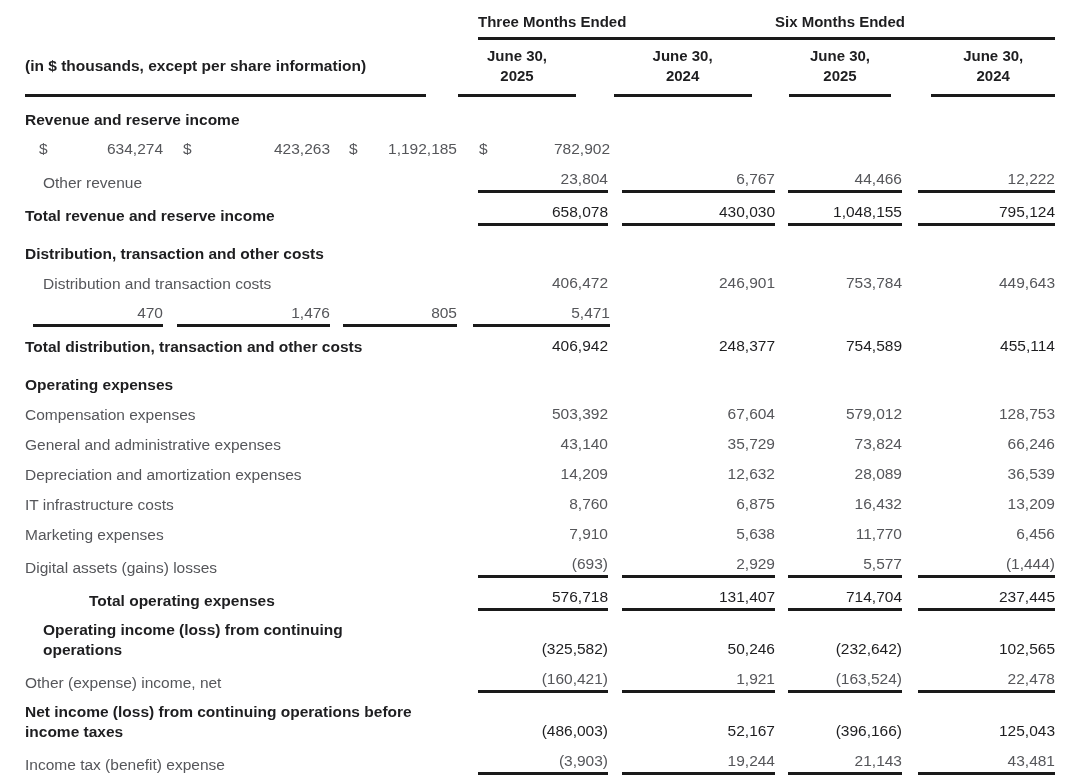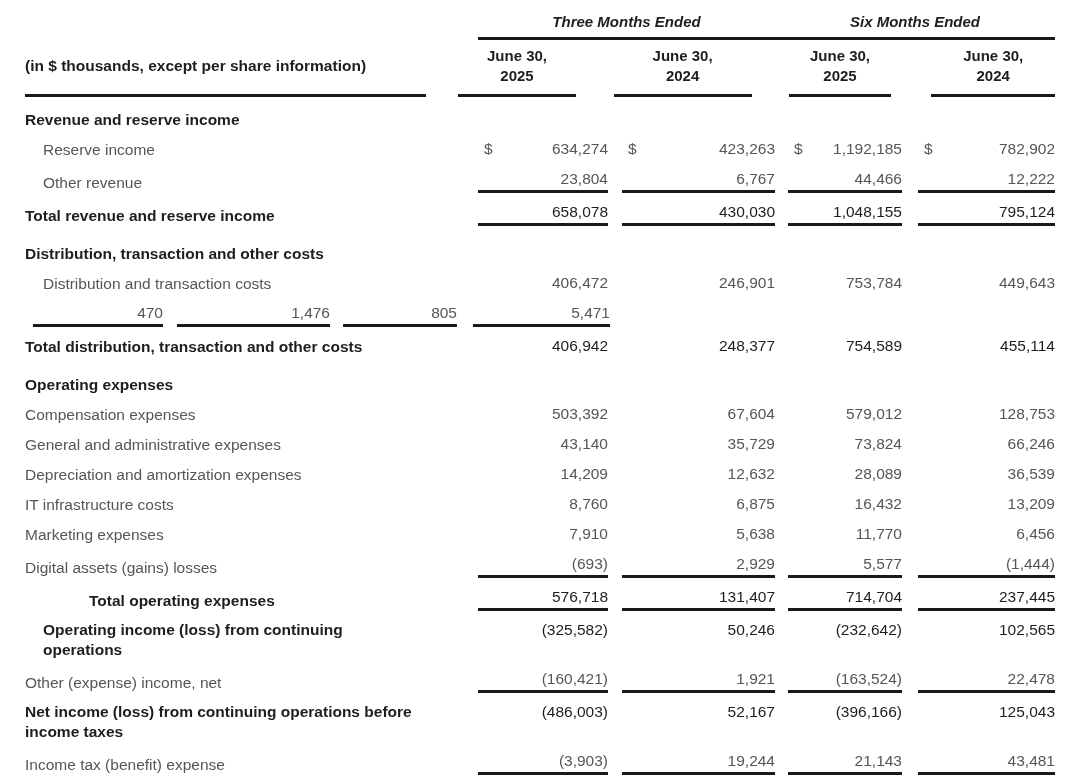--- a/index.html
+++ b/index.html
@@ -22,21 +22,21 @@
   
   .hdr-group-row{display:flex;}
   .hdr-group-spacer{width:453px;}
   .hdr-group-line{
     flex:1;display:flex;
     border-bottom:3px solid var(--rule);
     padding-bottom:5px;
   }
   .hdr-group{
     font-weight:bold;font-size:15px;color:var(--text-bold);
-    text-align:center;line-height:20px;font-style:italic;
+    line-height:20px;
   }
   .hdr-group.g1{width:297px;}
   .hdr-group.g2{width:280px;}
 
   .hdr-date-row{display:flex;align-items:stretch;gap:24px;}
   .hdr-left-note{
     width:445px;
     font-weight:bold;font-size:15.5px;color:var(--text-bold);
     display:flex;align-items:center;
     border-bottom:3px solid var(--rule);
@@ -66,21 +66,21 @@
   .c-label .label-inner{display:block;}
   .row.ind1 .c-label{padding-left:18px;}
   .row.ind3 .c-label{padding-left:64px;}
   .row.wrap-narrow .label-inner{max-width:340px;}
   .c-num{
     display:flex;justify-content:space-between;align-items:flex-end;
     font-size:15.5px;line-height:20px;color:var(--text-reg);
     padding-bottom:1px;position:relative;
   }
   .row.bold .c-num{font-weight:normal;color:var(--text-bold);}
-  .row.wrap .c-num{align-items:flex-start;}
+  .row.wrap .c-num{align-items:flex-end;}
   .c-num .dollar{padding-left:6px;}
   .c-num .val{margin-left:auto;}
   .row.rule .c-num{border-bottom:3px solid var(--rule);align-items:center;}
   .row.dbl{margin-bottom:12px;}
 </style>
 </head>
 <body>
 
 <div class="sheet">
 
@@ -116,23 +116,20 @@
       <div class="row bold sp-before">
         <div class="c-label">
           <span class="label-inner">Revenue and reserve income</span>
         </div>
         <div class="c-num col1"></div>
         <div class="c-num col2"></div>
         <div class="c-num col3"></div>
         <div class="c-num col4"></div>
       </div>
       <div class="row ind1">
-        <div class="c-label">
-          <span class="label-inner">Reserve income</span>
-        </div>
         <div class="c-num col1">
           <span class="dollar">$</span>
           <span class="val">634,274</span>
         </div>
         <div class="c-num col2">
           <span class="dollar">$</span>
           <span class="val">423,263</span>
         </div>
         <div class="c-num col3">
           <span class="dollar">$</span>

